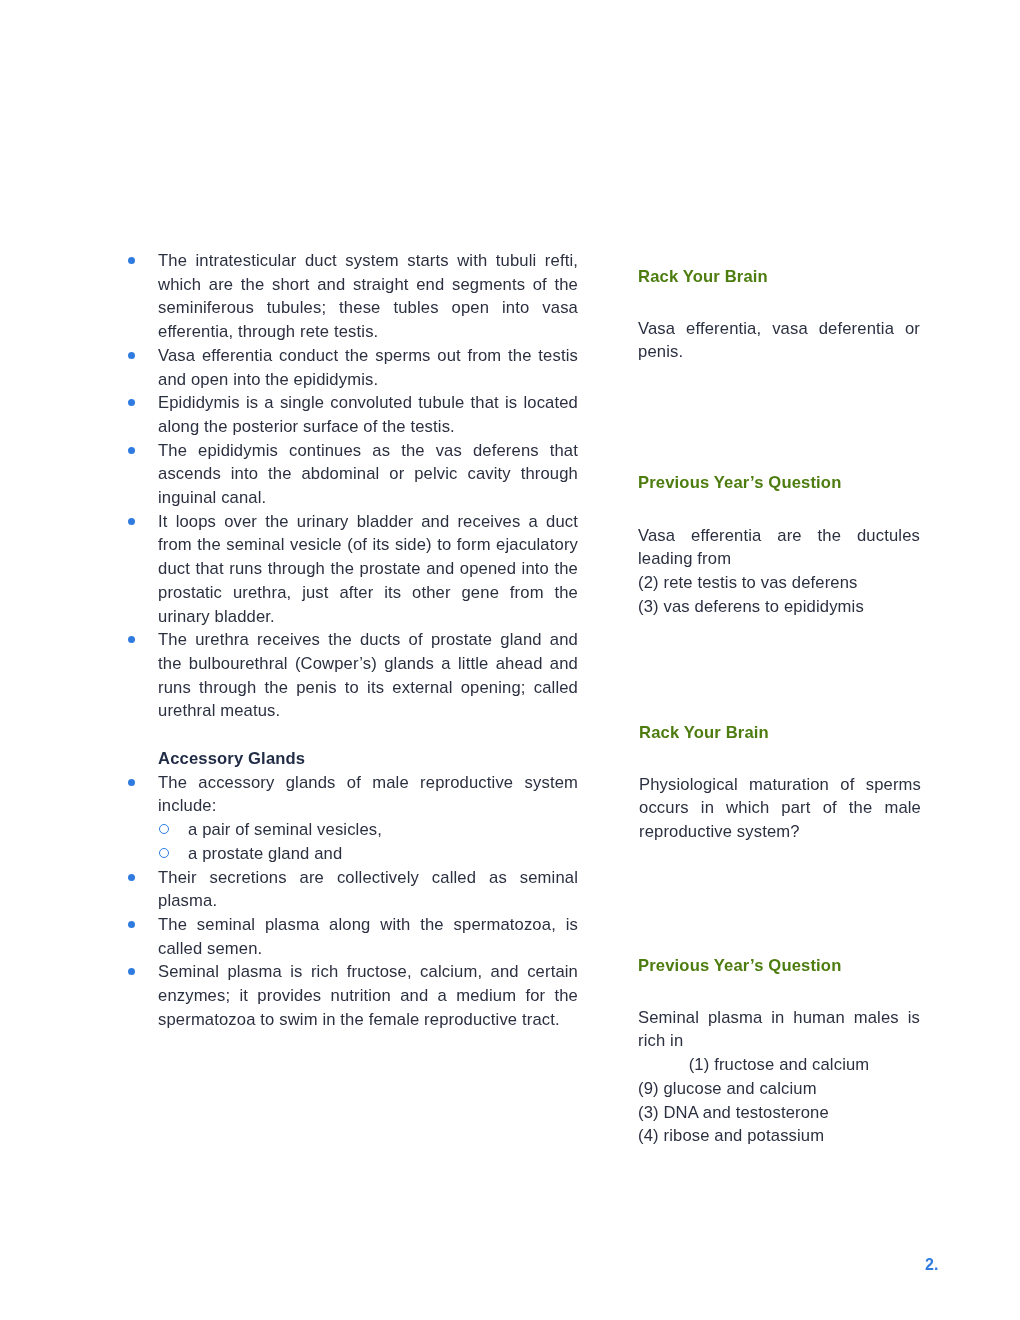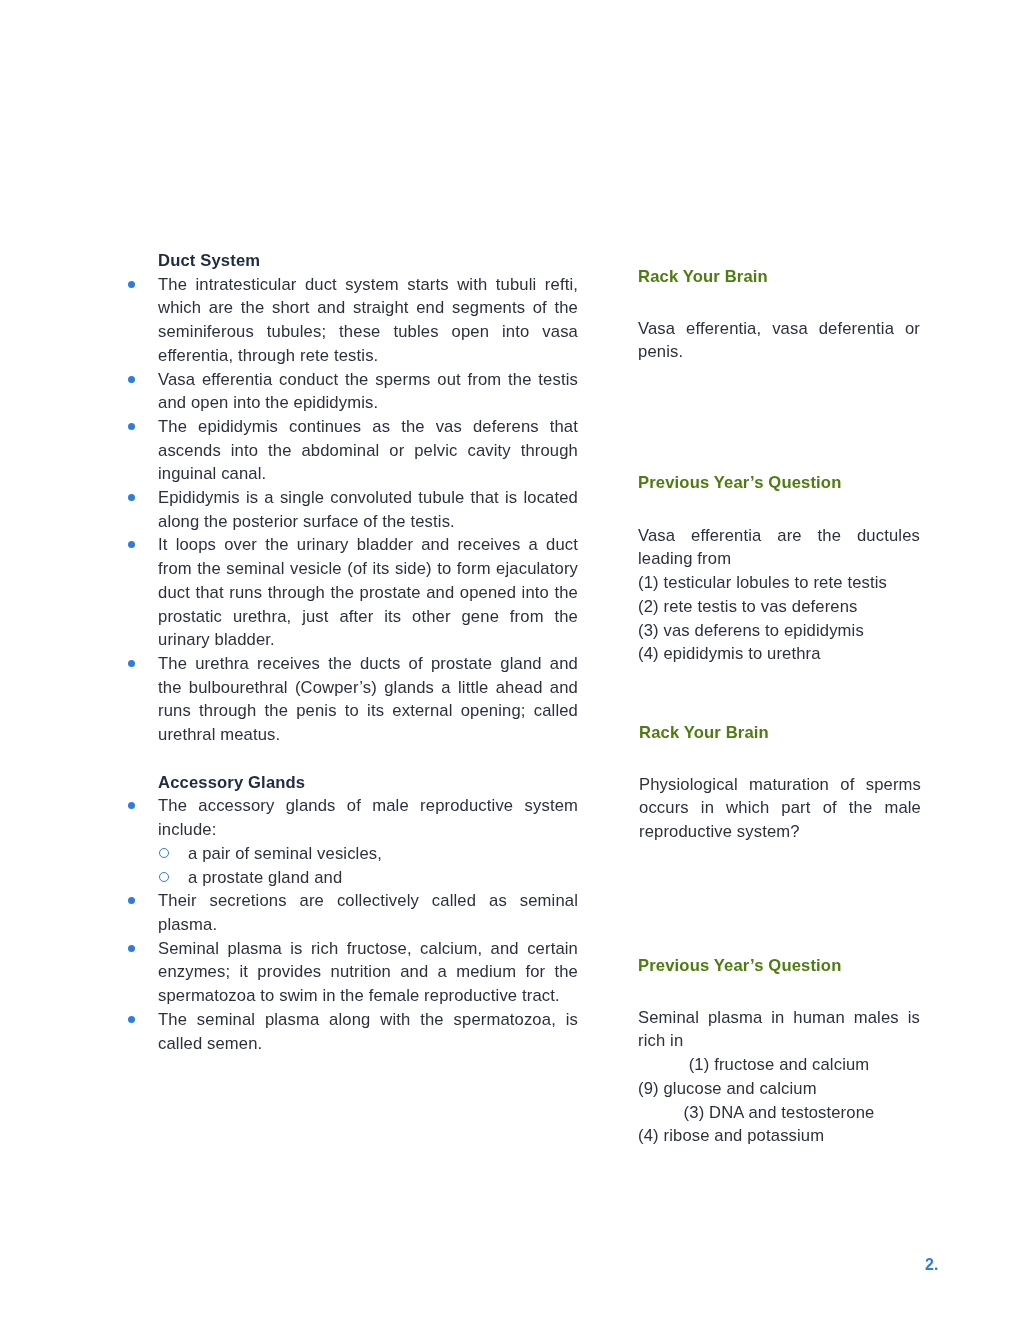--- a/index.html
+++ b/index.html
@@ -35,77 +35,74 @@
     .box-body p { margin: 0; }
     .page-number {
       position: absolute; left: 925px; top: 1256px;
       font-weight: bold; color: #2f7be0; font-size: 16px;
     }
   </style>
 </head>
 <body>
 
 <div class="left-col">
-  <div class="heading">Duct System</div>
   <ul class="bullets">
     <li><span class="bullet-dot"></span><span>The intratesticular duct system starts with tubuli refti, which are the short and straight end segments of the seminiferous tubules; these tubles open into vasa efferentia, through rete testis.</span></li>
     <li><span class="bullet-dot"></span><span>Vasa efferentia conduct the sperms out from the testis and open into the epididymis.</span></li>
+    <li><span class="bullet-dot"></span><span>Epididymis is a single convoluted tubule that is located along the posterior surface of the testis.</span></li>
     <li><span class="bullet-dot"></span><span>The epididymis continues as the vas deferens that ascends into the abdominal or pelvic cavity through inguinal canal.</span></li>
-    <li><span class="bullet-dot"></span><span>Epididymis is a single convoluted tubule that is located along the posterior surface of the testis.</span></li>
     <li><span class="bullet-dot"></span><span>It loops over the urinary bladder and receives a duct from the seminal vesicle (of its side) to form ejaculatory duct that runs through the prostate and opened into the prostatic urethra, just after its other gene from the urinary bladder.</span></li>
     <li><span class="bullet-dot"></span><span>The urethra receives the ducts of prostate gland and the bulbourethral (Cowper’s) glands a little ahead and runs through the penis to its external opening; called urethral meatus.</span></li>
   </ul>
 
   <div class="heading spaced">Accessory Glands</div>
   <ul class="bullets">
     <li>
       <span class="bullet-dot"></span>
       <span>The accessory glands of male reproductive system include:</span>
       <ul class="sub">
         <li><span class="circle"></span><span>a pair of seminal vesicles,</span></li>
         <li><span class="circle"></span><span>a prostate gland and</span></li>
       </ul>
     </li>
     <li><span class="bullet-dot"></span><span>Their secretions are collectively called as seminal plasma.</span></li>
+    <li><span class="bullet-dot"></span><span>The seminal plasma along with the spermatozoa, is called semen.</span></li>
     <li><span class="bullet-dot"></span><span>Seminal plasma is rich fructose, calcium, and certain enzymes; it provides nutrition and a medium for the spermatozoa to swim in the female reproductive tract.</span></li>
-    <li><span class="bullet-dot"></span><span>The seminal plasma along with the spermatozoa, is called semen.</span></li>
   </ul>
 </div>
 
 <div class="right-col">
   <div style="position:absolute; top:0; width:282px;">
     <div class="box-title">Rack Your Brain</div>
     <div class="box-body" style="margin-top:28px;">
       <p>Vasa efferentia, vasa deferentia or penis.</p>
     </div>
   </div>
 
   <div style="position:absolute; top:206px; width:282px;">
     <div class="box-title">Previous Year’s Question</div>
     <div class="box-body" style="margin-top:29px;">
       <p>Vasa efferentia are the ductules leading from</p>
-      <p style="text-align:left;">(1) testicular lobules to rete testis</p>
       <p style="text-align:left;">(2) rete testis to vas deferens</p>
       <p style="text-align:left;">(3) vas deferens to epididymis</p>
-      <p style="text-align:left;">(4) epididymis to urethra</p>
     </div>
   </div>
 
   <div style="position:absolute; top:456px; left:1px; width:282px;">
     <div class="box-title">Rack Your Brain</div>
     <div class="box-body" style="margin-top:28px;">
       <p>Physiological maturation of sperms occurs in which part of the male reproductive system?</p>
     </div>
   </div>
 
   <div style="position:absolute; top:689px; width:282px;">
     <div class="box-title">Previous Year’s Question</div>
     <div class="box-body" style="margin-top:28px;">
       <p>Seminal plasma in human males is rich in</p>
       <p style="text-align:center;">(1) fructose and calcium</p>
       <p style="text-align:left;">(9) glucose and calcium</p>
-      <p style="text-align:center;">(3) DNA and testosterone</p>
+      <p style="text-align:left;">(3) DNA and testosterone</p>
       <p style="text-align:left;">(4) ribose and potassium</p>
     </div>
   </div>
 </div>
 
 <div class="page-number">2.</div>
 
 </body></html>

